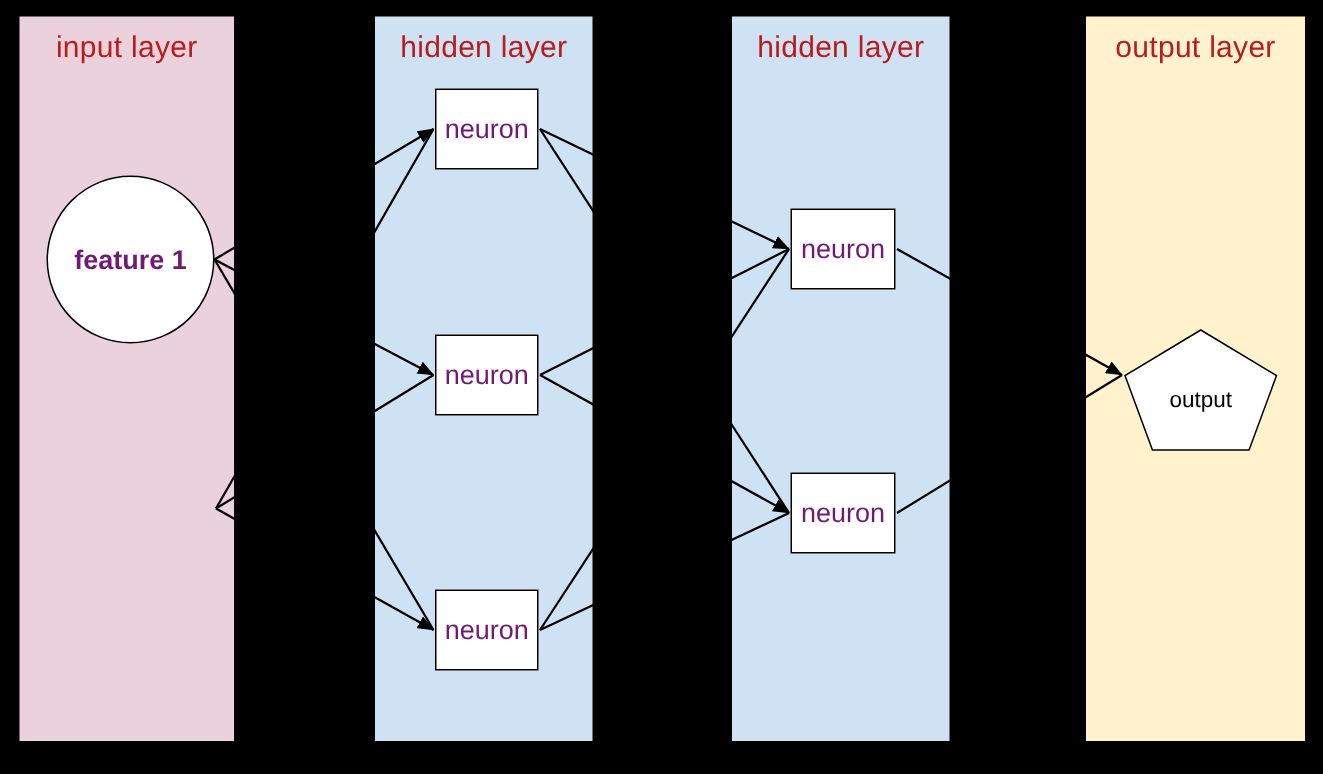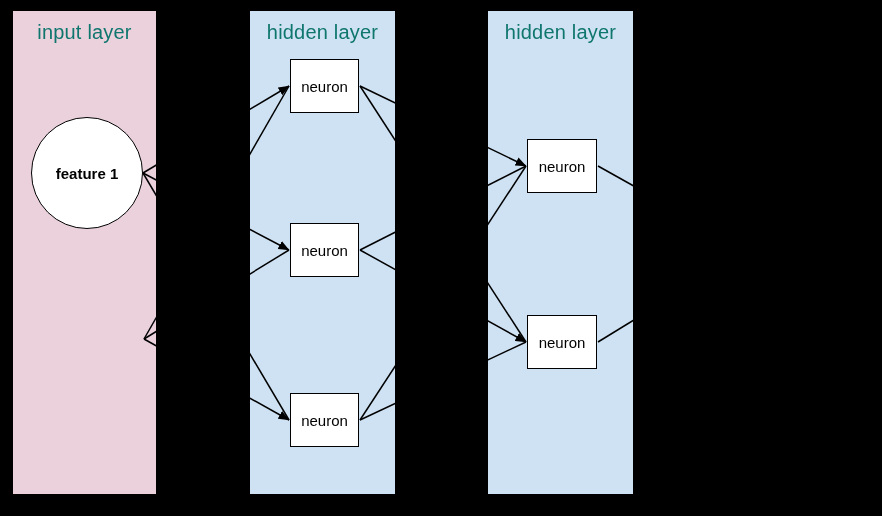--- a/index.html
+++ b/index.html
@@ -19,21 +19,21 @@
     position: absolute;
     top: 11px;
     height: 483px;
     box-sizing: border-box;
   }
   .panel-title {
     width: 100%;
     text-align: center;
     padding-top: 10px;
     font-size: 20px;
-    color: #0f766e;
+    color: #b91c1c;
     letter-spacing: 0.2px;
   }
   #panel-input   { left: 13px;  width: 143px; }
   #panel-hidden1 { left: 250px; width: 145px; }
   #panel-hidden2 { left: 488px; width: 145px; }
   #panel-output  { left: 724px; width: 146px; }
 
   #edge-layer {
     position: absolute;
     left: 0; top: 0;
@@ -49,22 +49,22 @@
 
   .node {
     position: absolute;
     z-index: 3;
     box-sizing: border-box;
     background: var(--node-fill, #fff);
     border: 1px solid var(--node-border, #000);
     display: flex;
     align-items: center;
     justify-content: center;
-    font-size: 15px;
-    color: #000000;
+    font-size: 18px;
+    color: #701a75;
   }
   .node.circle { border-radius: 50%; }
 
   #node-f1 { left: 31px;  top: 117px; width: 112px; height: 112px; font-weight: bold; }
   #node-f2 { left: 32px;  top: 283px; width: 112px; height: 112px; }
   #node-n1 { left: 290px; top: 59px;  width: 69px;  height: 54px; }
   #node-n2 { left: 290px; top: 223px; width: 69px;  height: 54px; }
   #node-n3 { left: 290px; top: 393px; width: 69px;  height: 54px; }
   #node-na { left: 527px; top: 139px; width: 70px;  height: 54px; }
   #node-nb { left: 527px; top: 315px; width: 70px;  height: 54px; }
@@ -101,20 +101,23 @@
 
   <div class="panel" id="panel-input" style="background: rgb(234, 209, 220);">
     <div class="panel-title">input layer</div>
   </div>
   <div class="panel" id="panel-hidden1" style="background: rgb(207, 226, 243);">
     <div class="panel-title">hidden layer</div>
   </div>
   <div class="panel" id="panel-hidden2" style="background: rgb(207, 226, 243);">
     <div class="panel-title">hidden layer</div>
   </div>
+  <div class="panel" id="panel-output" style="background: rgb(255, 242, 204);">
+    <div class="panel-title">output layer</div>
+  </div>
 
   <svg id="edge-layer" width="882" height="516" viewBox="0 0 882 516" xmlns="http://www.w3.org/2000/svg">
     <defs>
       <marker id="arrowhead" markerUnits="userSpaceOnUse" markerWidth="11" markerHeight="9" refX="10.5" refY="4.5" orient="auto">
         <path d="M0,0 L11,4.5 L0,9 z" fill="#000000"></path>
       </marker>
     </defs>
   <line x1="143" y1="173" x2="289" y2="86" marker-end="url(#arrowhead)"></line>
       <line x1="144" y1="339" x2="289" y2="86"></line>
       <line x1="143" y1="173" x2="289" y2="250" marker-end="url(#arrowhead)"></line>
@@ -145,14 +148,20 @@
     <span>neuron</span>
   </div>
 
   <div class="node" id="node-na">
     <span>neuron</span>
   </div>
   <div class="node" id="node-nb">
     <span>neuron</span>
   </div>
 
+  <div id="node-output">
+    <svg width="103" height="82" viewBox="0 0 103 82" xmlns="http://www.w3.org/2000/svg">
+      <polygon class="pentagon-shape" points="51.5,1 102,31.4 83.7,81 19.3,81 1,31.4"></polygon>
+    </svg>
+    <div class="pentagon-label">output</div>
+  </div>
 
 </div>
 
 </body></html>

